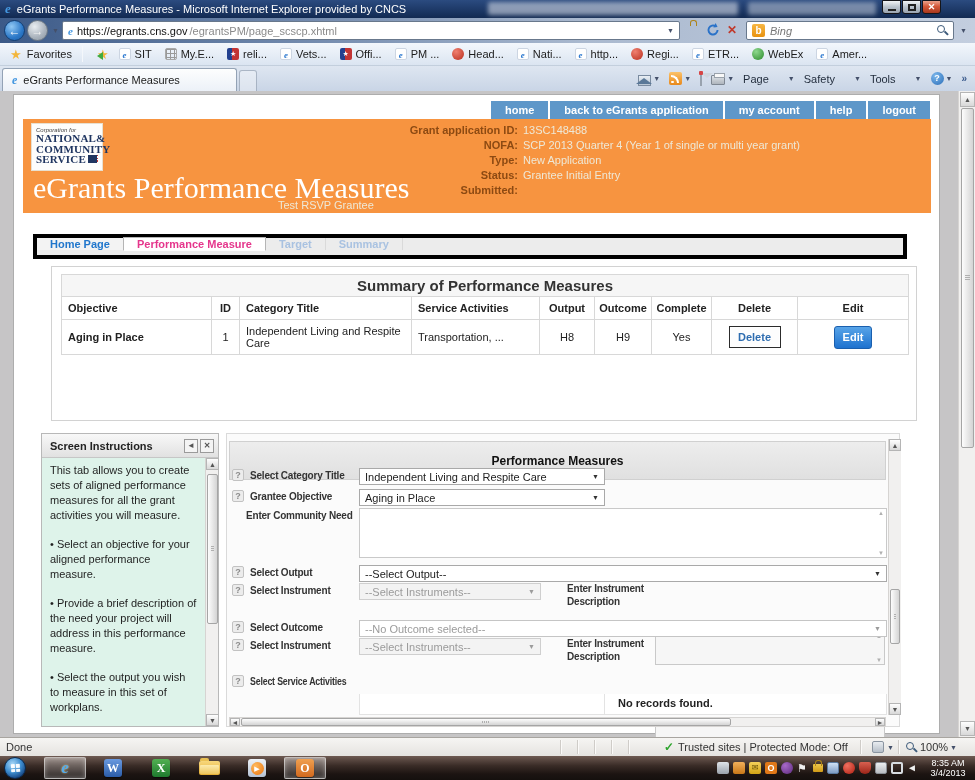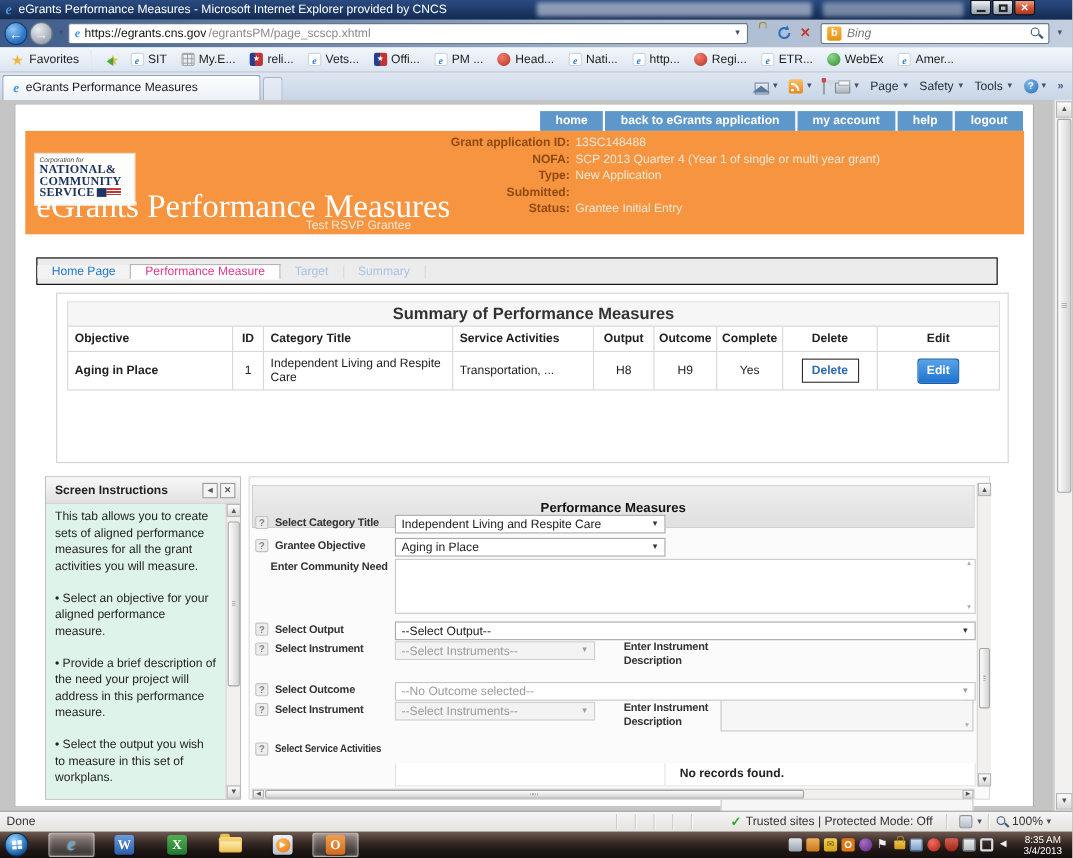--- a/index.html
+++ b/index.html
@@ -43,21 +43,21 @@
 .fi-grid{background:linear-gradient(#e8e8e8,#c2c2c2);border:1px solid #a9a9a9;background-image:linear-gradient(#999 1px,transparent 1px),linear-gradient(90deg,#999 1px,transparent 1px);background-size:4px 4px}
 .fi-flag{background:linear-gradient(90deg,#23408f 42%,#c23434 42%);color:#fff;font-size:7px}
 .fi-red{background:radial-gradient(circle at 35% 30%,#f08070,#b92e1e);border-radius:50%}
 .fi-green{background:radial-gradient(circle at 35% 30%,#8ed88e,#2a8a2a);border-radius:50%}
 .addfav{position:relative;color:#f2b63c;font-size:13px;line-height:1}
 .addfav::after{content:"";position:absolute;left:-4px;top:4px;border:4px solid transparent;border-right:6px solid #3faa3f}
 
 .tabrow{left:0;top:66px;width:975px;height:25px;background:linear-gradient(#dee6f1,#c9d5e6)}
 .tab-active{background:linear-gradient(#fdfefe,#ecf1f8);border:1px solid #93a2b5;border-bottom:none;border-radius:3px 3px 0 0;display:flex;align-items:center;gap:6px;padding:0 9px;font-size:11px;color:#1a1a1a}
 .tabstub{background:rgba(255,255,255,.35);border:1px solid rgba(130,145,165,.6);border-bottom:none;border-radius:3px 3px 0 0}
-.cmd{font-size:11px;color:#1f2a3a;display:flex;align-items:center;gap:3px}
+.cmd{font-size:11px;color:#1f2a3a;display:flex;align-items:center;gap:19px}
 .helpc{width:13px;height:13px;border-radius:50%;background:radial-gradient(circle at 35% 30%,#7db8ec,#2a6db8);color:#fff;font-size:9px;font-weight:bold;text-align:center;line-height:13px}
 .homeico{width:13px;height:11px;position:relative;margin-top:3px;background:linear-gradient(#e8eef4,#b9c6d4);border:1px solid #7a8ba0}
 .homeico::before{content:"";position:absolute;left:-3px;top:-6px;border:8px solid transparent;border-bottom:6px solid #5a7898;width:0}
 .feedico{width:13px;height:13px;background:linear-gradient(#fbc26a,#e8881a);border-radius:2px;position:relative;overflow:hidden}
 .feedico::before{content:"";position:absolute;left:2px;bottom:2px;width:6px;height:6px;border:2px solid #fff;border-left:none;border-bottom:none;border-radius:0 100% 0 0}
 .feedico::after{content:"";position:absolute;left:2px;bottom:2px;width:2.5px;height:2.5px;background:#fff;border-radius:50%}
 .mailico{width:14px;height:10px;background:#fdfdfd;border:1px solid #98a2ae;position:relative}
 .mailico::before{content:"";position:absolute;left:0;top:0;width:0;height:0;border-left:6px solid transparent;border-right:6px solid transparent;border-top:5px solid #cfd6de}
 .mailico::after{content:"";position:absolute;right:-2px;top:-2px;width:4px;height:4px;background:#d64545;border-radius:1px}
 .prnico{width:14px;height:10px;background:linear-gradient(#dfe3e8,#aeb5bd);border:1px solid #7e8793;border-radius:1px;position:relative;margin-top:3px}
@@ -71,21 +71,21 @@
 .logo-tag{font-size:6px;font-style:italic;color:#444;line-height:6px}
 .logo-line{font-family:"Liberation Serif",serif;font-weight:bold;color:#1f3560;font-size:11px;line-height:10.5px;letter-spacing:.2px;white-space:nowrap}
 .usflag{display:inline-flex;width:22px;height:8px;margin-left:2px}
 .usflag .fb{width:9px;height:8px;background:#1f3560}
 .usflag .fs{flex:1;background:repeating-linear-gradient(#c23434 0 1.3px,#fff 1.3px 2.7px)}
 .brand{font-family:"Liberation Serif",serif;color:#fff;font-size:30px;white-space:nowrap}
 .ginfo-row{display:flex;font-size:11px;line-height:15px}
 .glabel{width:245px;text-align:right;font-weight:bold;color:#8d4a12;padding-right:5px;flex:0 0 auto;white-space:nowrap}
 .gvalue{color:#eee8d6;white-space:nowrap}
 
-.tabstrip{background:#ececec;border:1px solid #000000;display:flex;align-items:center;font-size:11px;font-weight:normal}
+.tabstrip{background:#ececec;border:4px solid #000000;display:flex;align-items:flex-start;font-size:11px;font-weight:bold}
 .ptab{display:flex;align-items:center;padding:0 13px;border-right:1px solid #dadada;white-space:nowrap}
 .ptab-home{color:#2277cc;background:#f3f3f3}
 .ptab-active{color:#e5368c;background:#fff;border:1px solid #b5b5b5;border-bottom:1px solid #fff;margin:-1px 0 -1px -1px;position:relative;z-index:2}
 .ptab-dis{color:#a9c2e1}
 
 .panel{background:#fff;border:1px solid #d2d2d2}
 .cols{display:grid;grid-template-columns:150px 28px 172px 128px 55px 57px 60px 86px 110px}
 .cell{border-right:1px solid #d8d8d8;padding:5px 6px;font-size:11px;color:#222;display:flex;align-items:center}
 .cell:last-child{border-right:none}
 .cell.c{justify-content:center;text-align:center}
@@ -303,21 +303,21 @@
 
       <div class="r flex" style="top:6px;right:9px;gap:2px">
         <div class="navbtn">home</div>
         <div class="navbtn">back to eGrants application</div>
         <div class="navbtn">my account</div>
         <div class="navbtn">help</div>
         <div class="navbtn">logout</div>
       </div>
 
       <div class="r orange" style="left:9px;top:24px;width:908px;height:94px">
-        <div class="r logo" style="left:8px;top:20px;width:92px;height:48px">
+        <div class="r logo" style="left:8px;top:4px;width:72px;height:48px">
           <div class="logo-tag">Corporation for</div>
           <div class="logo-line">NATIONAL&amp;</div>
           <div class="logo-line">COMMUNITY</div>
           <div class="flex">
               <span class="logo-line">SERVICE</span>
               <span class="usflag">
                 <span class="fb"></span>
                 <span class="fs"></span>
               </span>
             </div>
@@ -330,26 +330,26 @@
             </div>
           <div class="ginfo-row">
               <span class="glabel">NOFA:</span>
               <span class="gvalue">SCP 2013 Quarter 4 (Year 1 of single or multi year grant)</span>
             </div>
           <div class="ginfo-row">
               <span class="glabel">Type:</span>
               <span class="gvalue">New Application</span>
             </div>
           <div class="ginfo-row">
+              <span class="glabel">Status:</span>
+              <span class="gvalue">Grantee Initial Entry</span>
+            </div>
+          <div class="ginfo-row">
               <span class="glabel">Submitted:</span>
               <span class="gvalue"></span>
-            </div>
-          <div class="ginfo-row">
-              <span class="glabel">Status:</span>
-              <span class="gvalue">Grantee Initial Entry</span>
             </div>
           <div class="ginfo-row">
               <span class="gvalue">Test RSVP Grantee</span>
             </div>
         </div>
       </div>
 
       <div class="r tabstrip" style="left:19px;top:139px;width:874px;height:25px">
         <div class="ptab ptab-home">Home Page</div>
         <div class="ptab ptab-active">Performance Measure</div>

